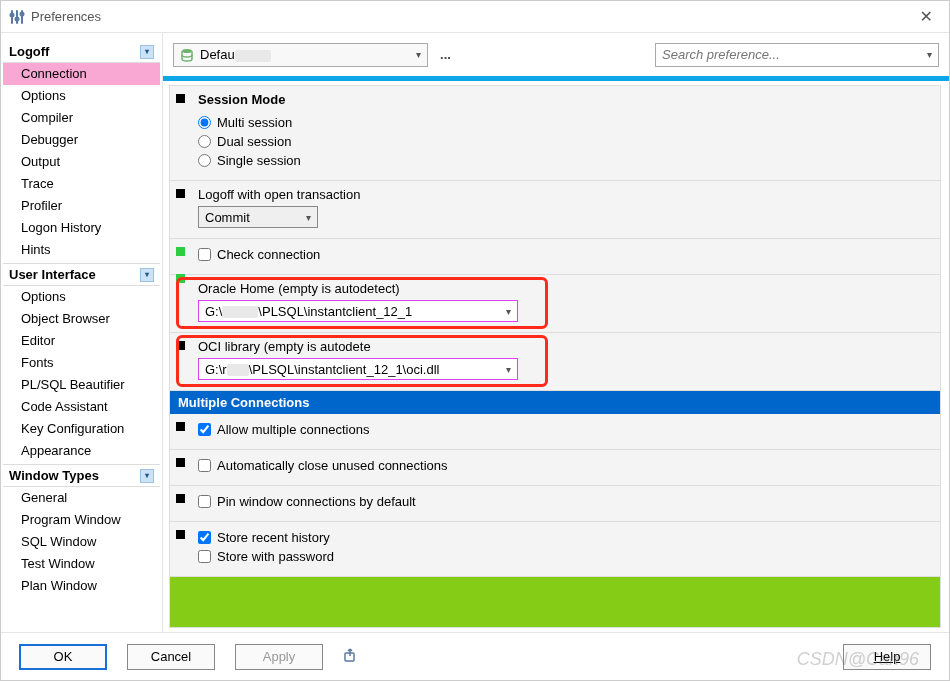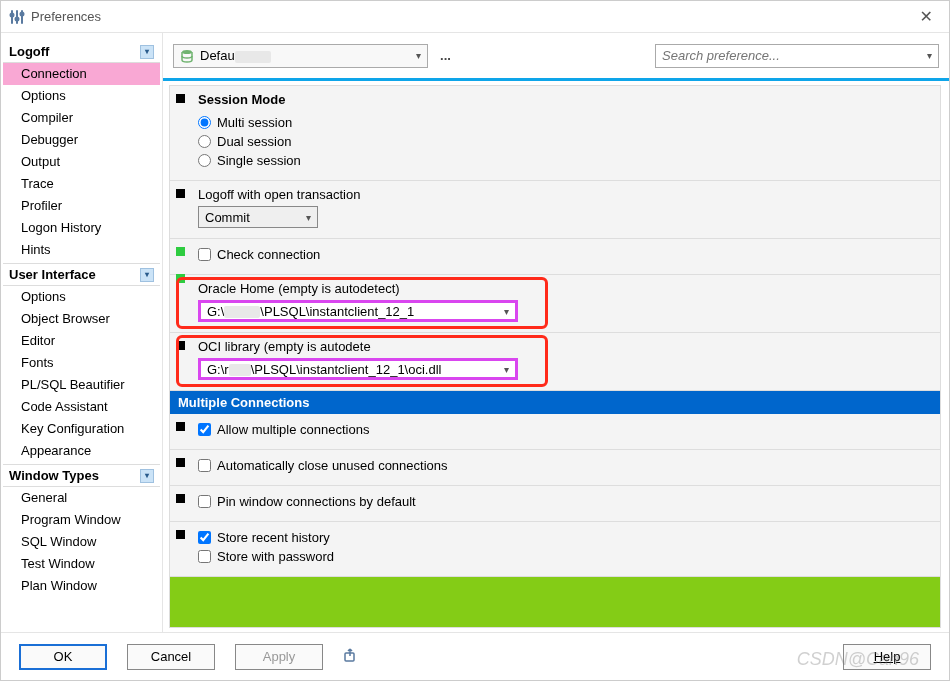--- a/index.html
+++ b/index.html
@@ -11,41 +11,41 @@
   .titlebar .close { color: #555; font-size: 16px; padding: 4px 8px; cursor: pointer; }
   .body { flex: 1; display: flex; min-height: 0; }
   .sidebar { width: 162px; border-right: 1px solid #e5e5e5; overflow-y: auto; padding: 6px 2px 6px 2px; }
   .category-header { display: flex; align-items: center; font-weight: 700; padding: 3px 6px; border-top: 1px solid #ddd; border-bottom: 1px solid #ddd; margin-top: 2px; }
   .category-header:first-child { border-top: none; }
   .category-header .ch-label { flex: 1; }
   .category-header .collapse-btn { width: 14px; height: 14px; background: #cbe3f7; border: 1px solid #9fc1e0; display: flex; align-items: center; justify-content: center; font-size: 8px; color: #2a5b8c; cursor: pointer; }
   .sidebar-item { padding: 2px 6px 2px 18px; cursor: pointer; line-height: 18px; }
   .sidebar-item.selected { background: #f9a8d4; }
   .content { flex: 1; display: flex; flex-direction: column; min-width: 0; }
-  .toolbar { height: 48px; display: flex; align-items: center; padding: 8px 10px; gap: 8px; border-bottom: 3px solid #0ea5e9; }
+  .toolbar { height: 48px; display: flex; align-items: center; padding: 8px 10px; gap: 8px; border-bottom: 5px solid #0ea5e9; }
   .combo { display: flex; align-items: center; border: 1px solid #aaa; background: #f8f8f8; height: 24px; padding: 0 6px; gap: 6px; }
   .combo .db-icon { color: #5a9e5a; display: inline-flex; }
   .combo .combo-text { width: 210px; white-space: nowrap; overflow: hidden; }
   .combo .chev { color: #555; font-size: 10px; }
   .dots { font-weight: 700; color: #444; cursor: pointer; padding: 0 4px; }
   .search { margin-left: auto; border: 1px solid #aaa; height: 24px; width: 284px; padding: 0 6px; display: flex; align-items: center; }
   .search input { border: none; outline: none; flex: 1; font-style: italic; color: #be185d; }
   .search .chev { color: #555; font-size: 10px; }
   .pane { flex: 1; overflow-y: auto; padding: 0; border: 1px solid #ddd; margin: 4px 8px 4px 6px; background: #84cc16; }
   .setting-row { position: relative; padding: 6px 10px 10px 28px; border-bottom: 1px solid #ddd; background: #f4f4f4; }
   .setting-row .marker { position: absolute; left: 6px; top: 8px; width: 9px; height: 9px; }
   .marker.black { background: #000; }
   .marker.green { background: #2ecc40; }
   .setting-row .heading { font-weight: 700; margin-bottom: 6px; }
   .radio-line, .check-line { display: flex; align-items: center; gap: 6px; padding: 2px 0; }
   .radio-line input, .check-line input { margin: 0; }
   .select-small { border: 1px solid #888; background: #efefef; height: 22px; padding: 0 22px 0 6px; display: inline-flex; align-items: center; position: relative; min-width: 120px; }
   .select-small .chev { position: absolute; right: 6px; font-size: 10px; color: #555; }
   .field-label { margin-bottom: 4px; }
-  .field-input { display: inline-flex; align-items: center; border: 3px solid #d946ef; background: #fff; height: 22px; padding: 0 22px 0 6px; position: relative; width: 320px; }
+  .field-input { display: inline-flex; align-items: center; border: 1px solid #d946ef; background: #fff; height: 22px; padding: 0 22px 0 6px; position: relative; width: 320px; }
   .field-input .chev { position: absolute; right: 6px; font-size: 10px; color: #555; }
   .field-input span.val { white-space: nowrap; overflow: hidden; }
   .redbox { position: absolute; border: 3px solid #ff2a1a; border-radius: 6px; pointer-events: none; }
   .section-band { background: #0066cc; color: #fff; font-weight: 700; padding: 4px 8px; }
   .footer { height: 48px; border-top: 1px solid #e5e5e5; display: flex; align-items: center; padding: 8px 18px; gap: 20px; }
   .footer .btn { border: 1px solid #888; background: #fafafa; height: 26px; min-width: 88px; display: flex; align-items: center; justify-content: center; cursor: pointer; }
   .footer .btn.primary { border: 2px solid #1a6fd6; }
   .footer .btn.disabled { color: #999; }
   .footer .btn.help { margin-left: auto; text-decoration: underline; }
   .footer .icon-btn { color: #5a7aa0; cursor: pointer; }

